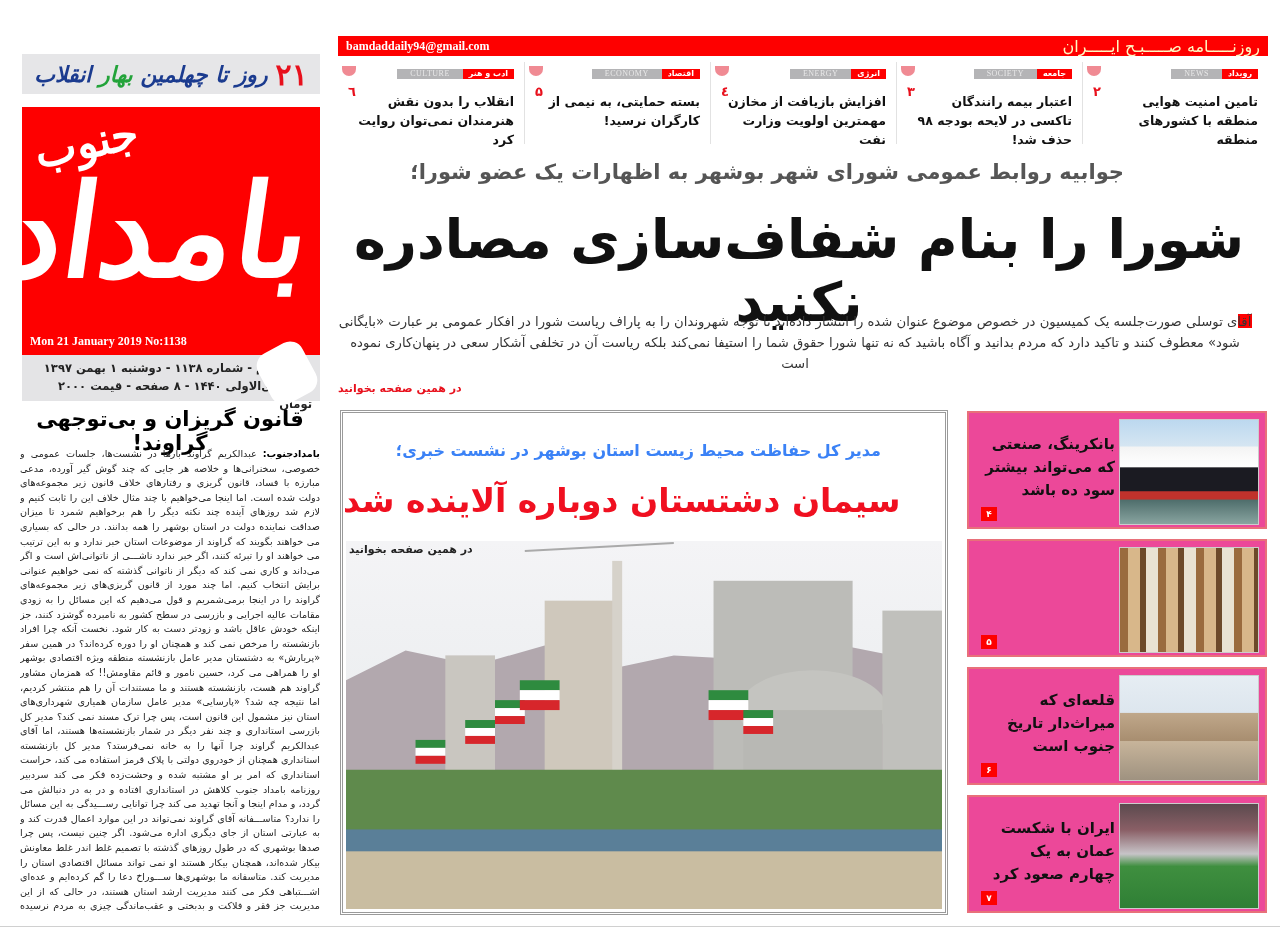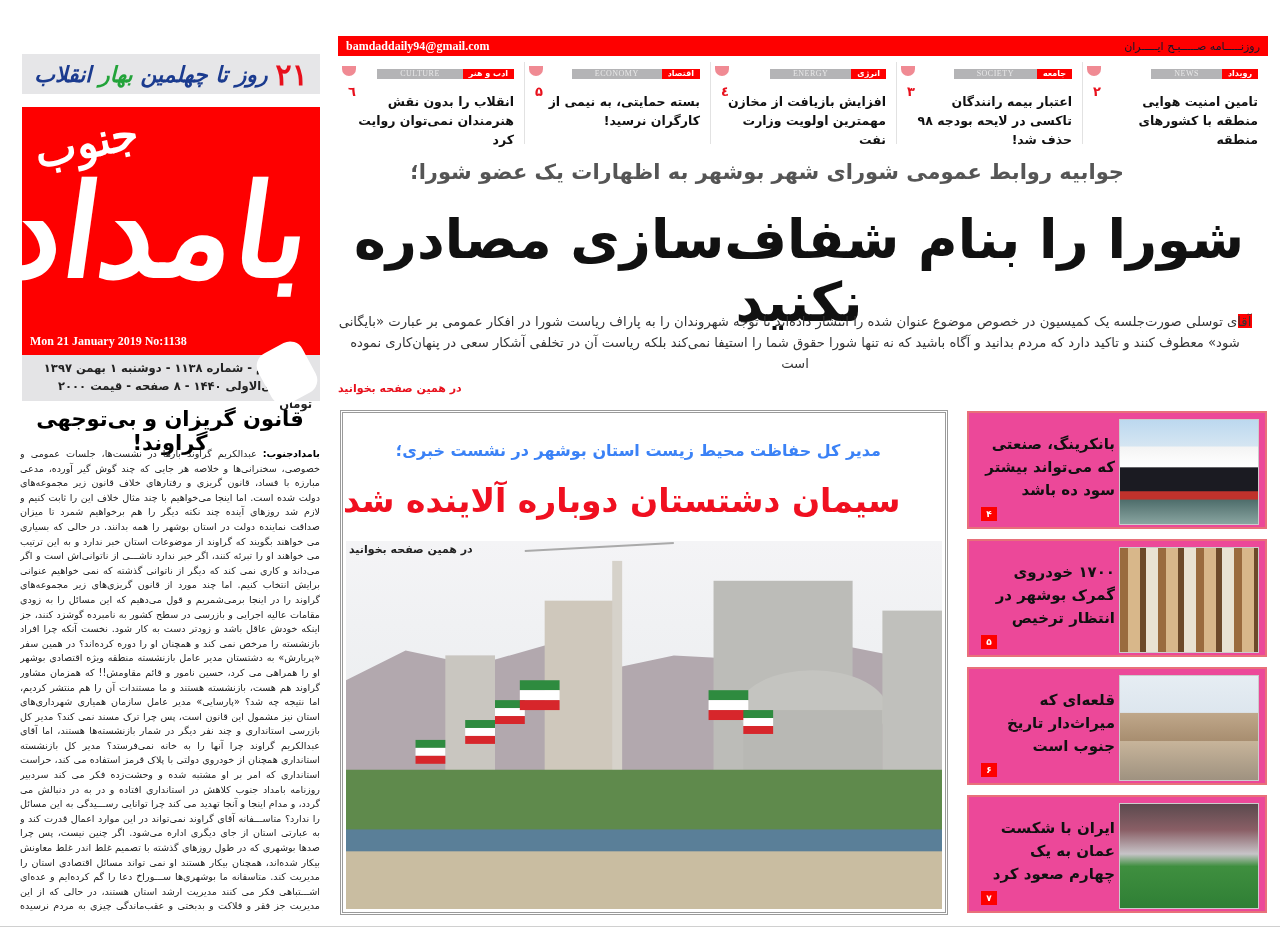--- a/index.html
+++ b/index.html
@@ -20,28 +20,28 @@
   .issue-box { position: absolute; left: 22px; top: 355px; width: 298px; height: 46px; background: #e4e4e6; direction: rtl; padding: 4px 8px; font-size: 11.5px; line-height: 18px; font-weight: bold; color: #222; }
   .issue-box .blob { position: absolute; left: 240px; top: -10px; width: 50px; height: 56px; background: #fff; border-radius: 14px; transform: rotate(-28deg); }
 
   .editorial-title { position: absolute; left: 18px; top: 407px; width: 304px; direction: rtl; font-size: 21px; font-weight: bold; color: #000; text-align: center; font-family: "DejaVu Sans", sans-serif; letter-spacing: -0.5px; }
   .editorial-body { position: absolute; left: 20px; top: 447px; width: 300px; height: 470px; direction: rtl; text-align: justify; font-size: 9.6px; line-height: 14.6px; color: #222; overflow: hidden; }
   .editorial-body b { font-weight: bold; color: #000; }
 
   
   .topbar { position: absolute; left: 338px; top: 36px; width: 930px; height: 20px; background: #fe0000; display: flex; justify-content: space-between; align-items: center; padding: 8px 8px; }
   .topbar .email { color: #fff; font-size: 12px; font-weight: bold; font-family: "Liberation Serif", serif; }
-  .topbar .slogan { color: #0f172a; font-size: 11px; direction: rtl; letter-spacing: 3px; }
+  .topbar .slogan { color: #fef9c3; font-size: 16px; direction: rtl; letter-spacing: 3px; }
 
   .news-strip { position: absolute; left: 338px; top: 62px; width: 930px; height: 82px; display: flex; flex-direction: row-reverse; }
   .news-cell { position: relative; width: 186px; height: 82px; border-left: 1px solid #e2e2e2; direction: rtl; }
   .news-cell:last-child { border-left: none; }
   .news-cell .tag { position: absolute; right: 10px; top: 7px; display: flex; direction: rtl; height: 10px; font-size: 8px; line-height: 10px; }
   .news-cell .tag .fa { background: #fe0000; color: #fff; padding: 0 6px; font-weight: bold; }
-  .news-cell .tag .en { background: #b4b4b6; color: #e8e8e8; padding: 0 23px; font-family: "Liberation Serif", serif; letter-spacing: 0.5px; }
+  .news-cell .tag .en { background: #b4b4b6; color: #e8e8e8; padding: 0 13px; font-family: "Liberation Serif", serif; letter-spacing: 0.5px; }
   .news-cell .page-num { position: absolute; left: 10px; top: 22px; color: #e8101c; font-weight: bold; font-size: 13px; }
   .news-cell .pin { position: absolute; left: 4px; top: 4px; width: 14px; height: 10px; background: #f08a93; border-radius: 0 0 7px 7px; }
   .news-cell .headline { position: absolute; right: 10px; top: 30px; width: 160px; font-size: 12.5px; line-height: 19px; font-weight: bold; color: #111; text-align: right; }
 
   
   .lead-kicker { position: absolute; left: 338px; top: 160px; width: 786px; direction: rtl; font-size: 21px; font-weight: bold; color: #555; text-align: right; }
   .lead-headline { position: absolute; left: 340px; top: 208px; width: 918px; direction: rtl; font-size: 54px; font-weight: bold; color: #111; text-align: center; letter-spacing: -1px; font-family: "DejaVu Sans", sans-serif; }
   .lead-body { position: absolute; left: 338px; top: 311px; width: 914px; direction: rtl; font-size: 13.2px; line-height: 21px; color: #333; text-align: center; }
   .lead-bullet { position: absolute; left: 1238px; top: 314px; width: 14px; height: 14px; background: #fe0000; }
   .lead-more { position: absolute; left: 338px; top: 382px; direction: rtl; color: #e8101c; font-size: 11px; font-weight: bold; }
@@ -199,21 +199,20 @@
     </svg>
   </div>
 </div>
 
 <div class="card" style="top:411px;">
   <div class="title">بانکرینگ، صنعتی که می‌تواند بیشتر سود ده باشد</div>
   <div class="thumb ship"></div>
   <div class="badge">۴</div>
 </div>
 <div class="card" style="top:539px;">
-  <div class="title">۱۷۰۰ خودروی گمرک بوشهر در انتظار ترخیص</div>
   <div class="thumb market"></div>
   <div class="badge">۵</div>
 </div>
 <div class="card" style="top:667px;">
   <div class="title">قلعه‌ای که میراث‌دار تاریخ جنوب است</div>
   <div class="thumb castle"></div>
   <div class="badge">۶</div>
 </div>
 <div class="card" style="top:795px;">
   <div class="title">ایران با شکست عمان به یک چهارم صعود کرد</div>

